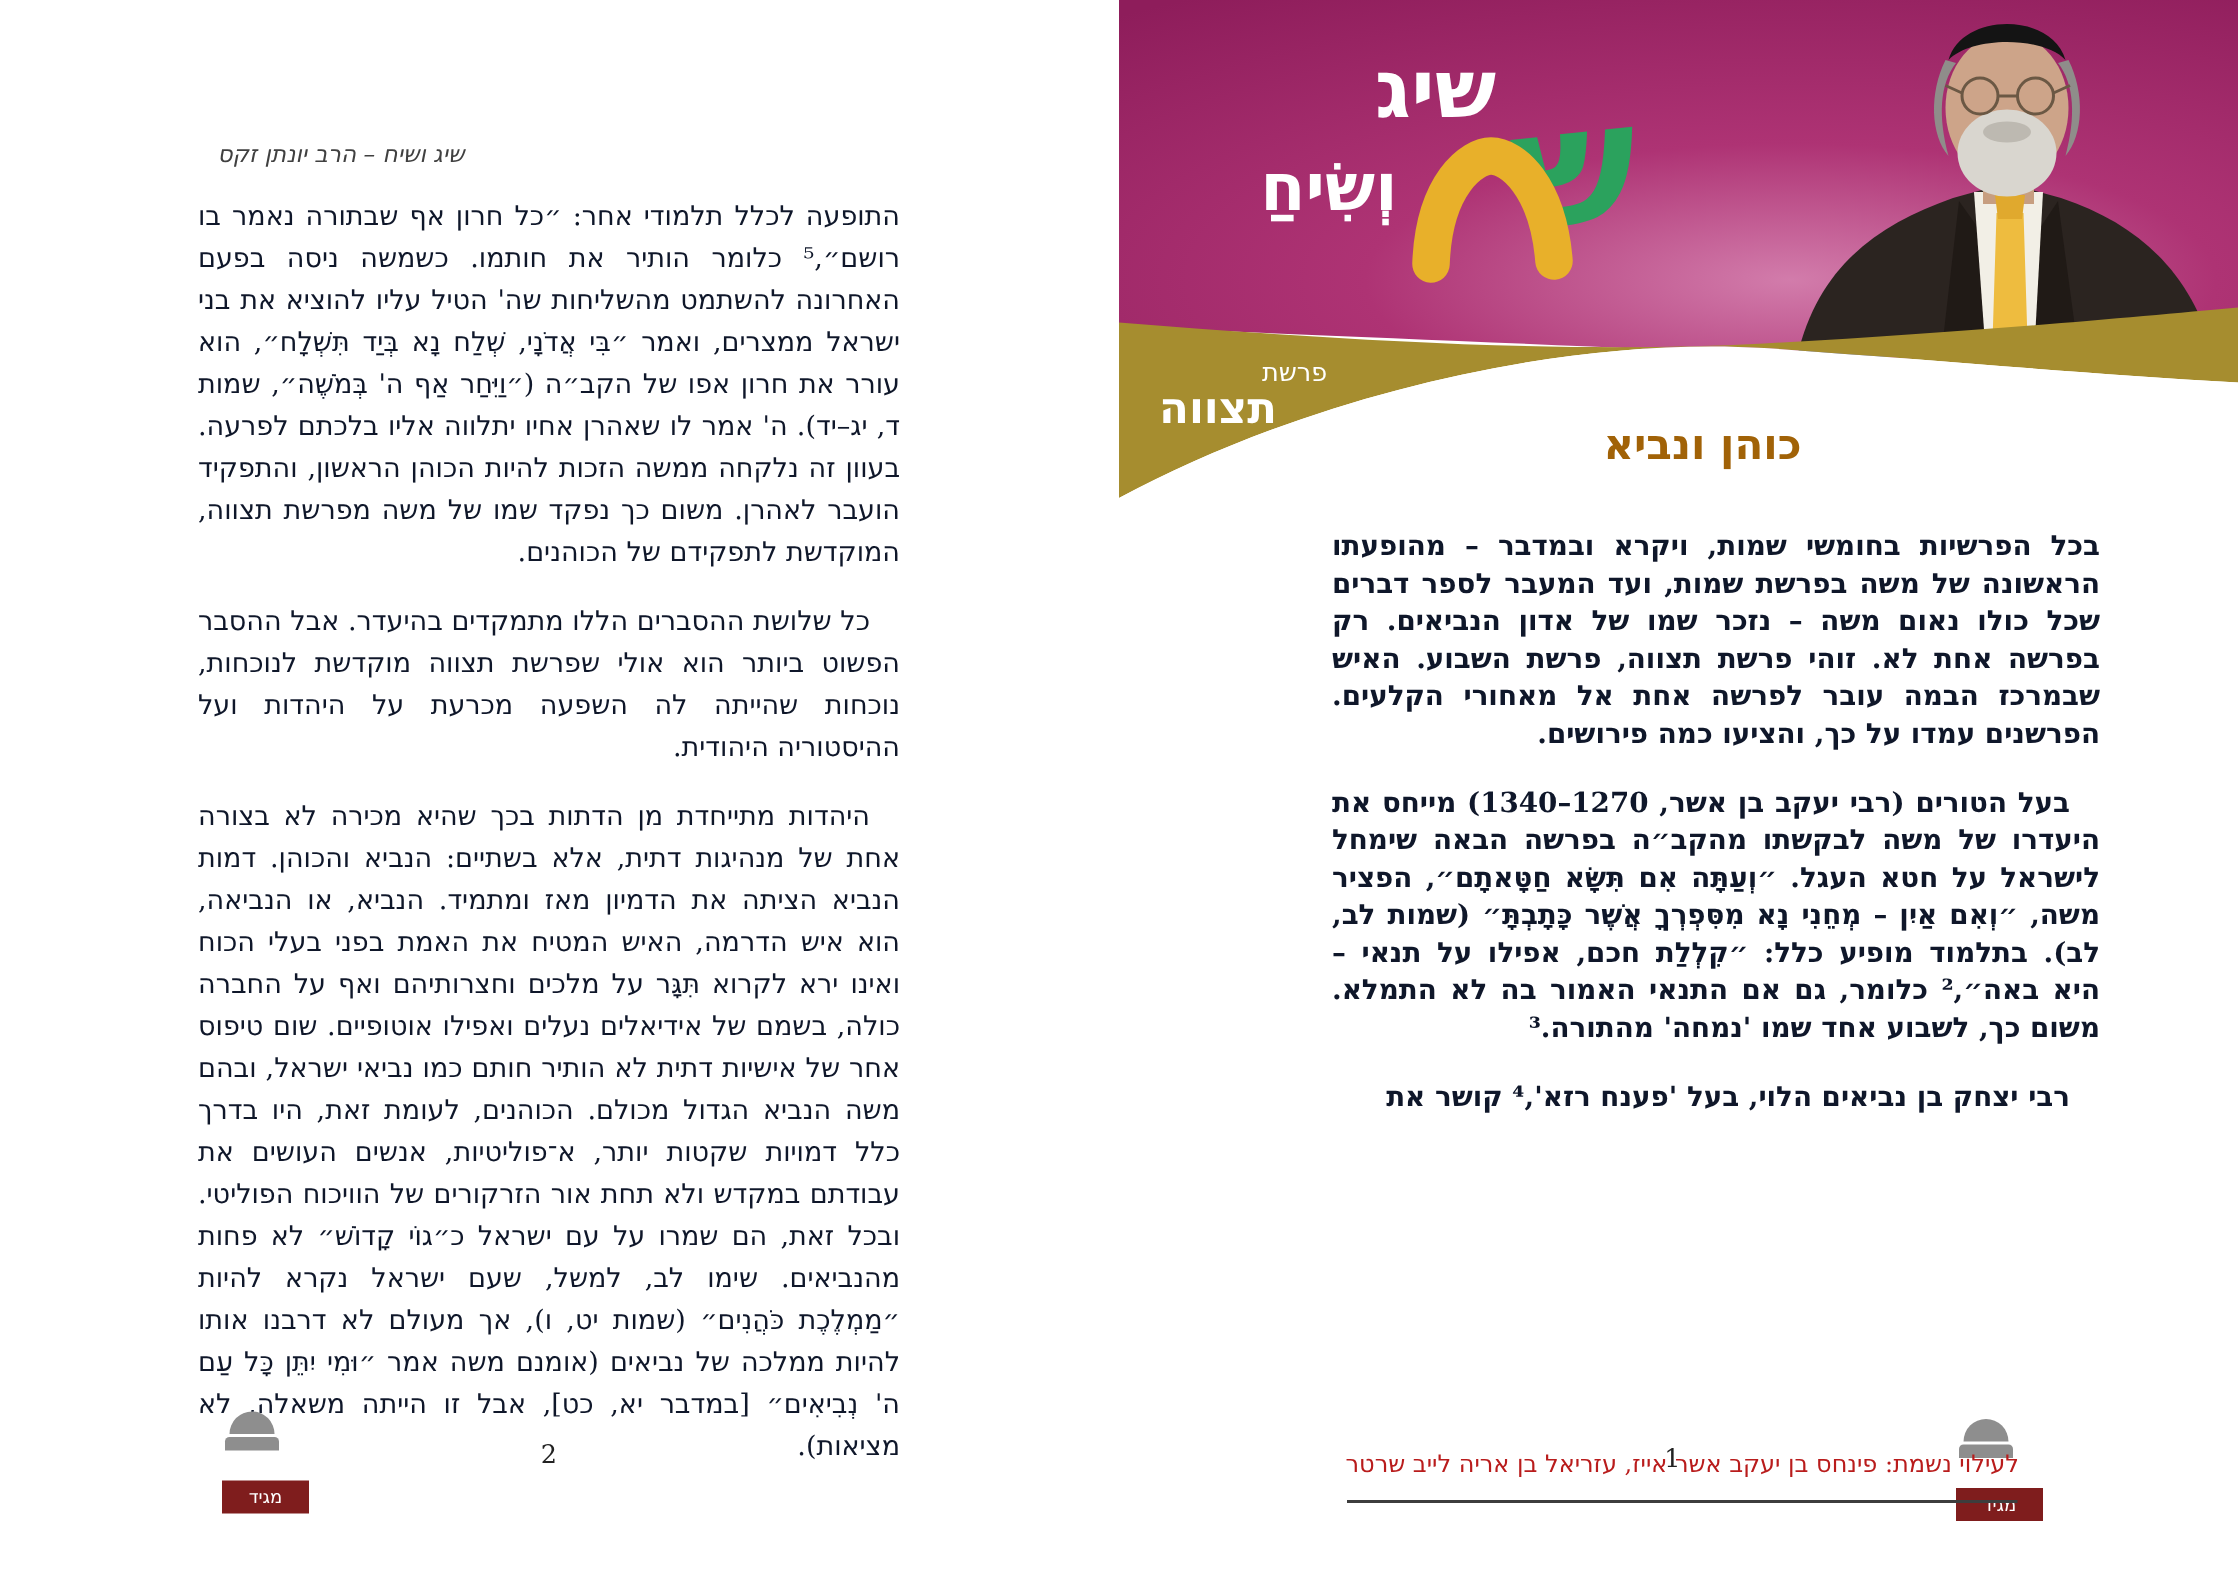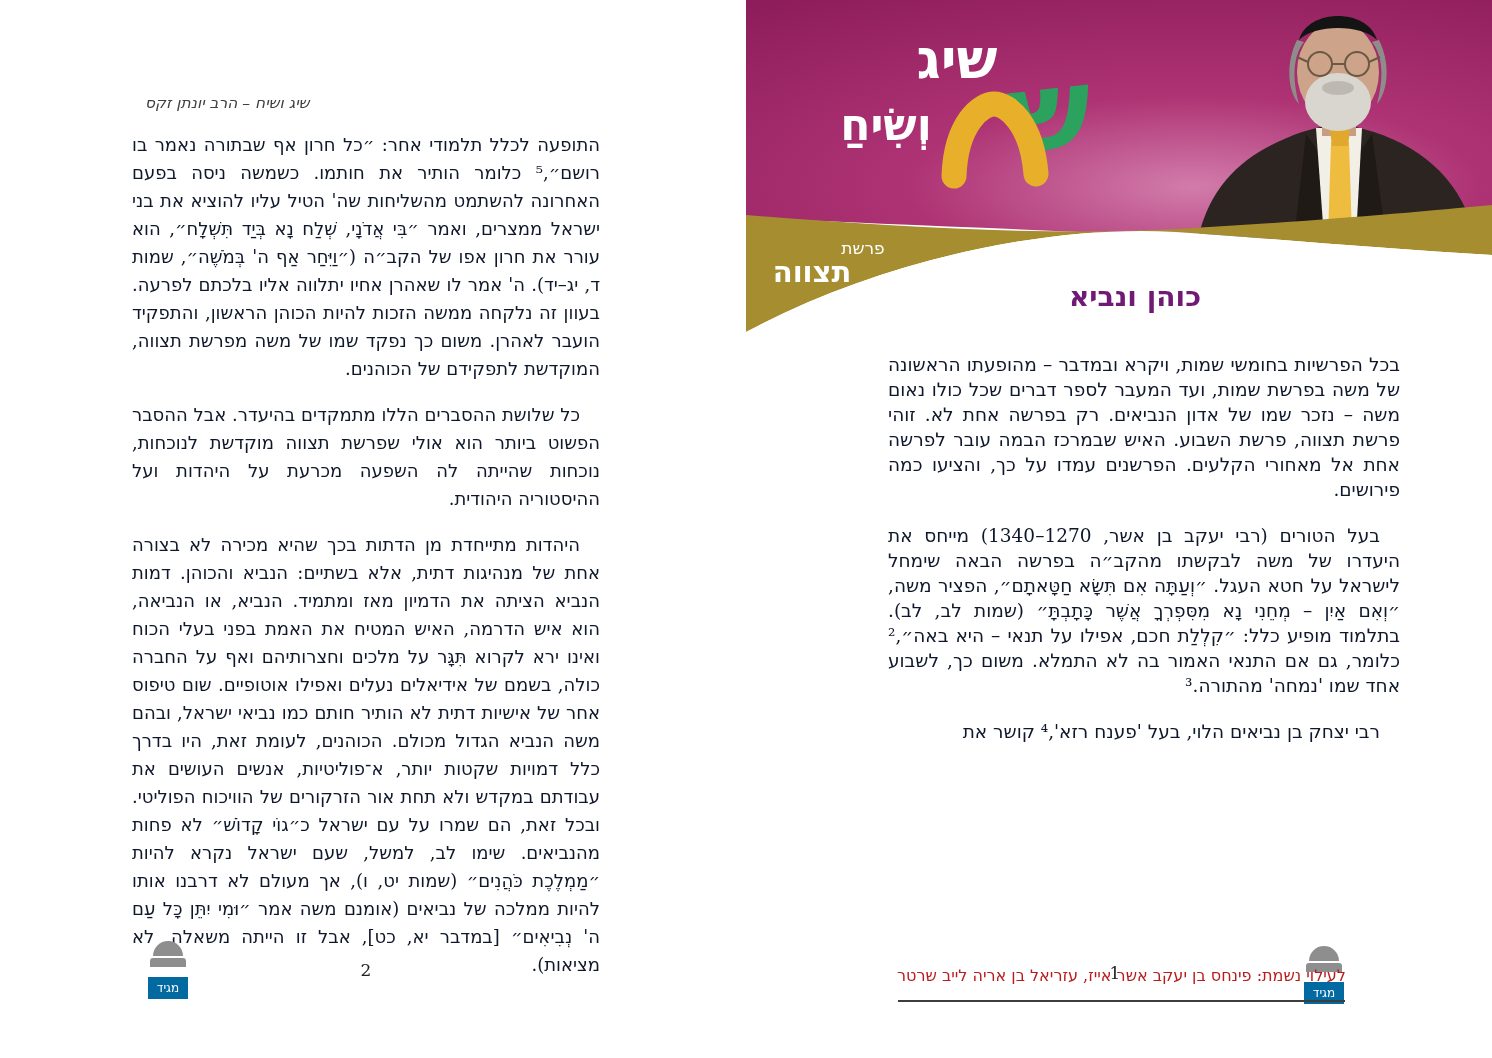--- a/index.html
+++ b/index.html
@@ -3,32 +3,32 @@
 <meta charset="utf-8">
 <style>
   html,body{margin:0;padding:0;background:#ffffff;}
   #canvas{position:relative;width:1492px;height:1058px;background:#ffffff;overflow:hidden;
           font-family:"DejaVu Serif","DejaVu Sans",serif;color:#1d1d1d;}
   .abs{position:absolute;}
   .body-col{direction:rtl;text-align:justify;color:#0f172a;}
   .body-col p{margin:0 0 18px 0;}
   .body-col p.ind{text-indent:20px;}
   #left-body{left:132px;top:131px;width:468px;font-size:18px;line-height:28px;}
-  #right-body{left:888px;top:352px;width:512px;font-size:18.5px;line-height:25px;}
+  #right-body{left:888px;top:352px;width:512px;font-size:18.5px;line-height:25px;font-weight:bold;}
   #right-body p{margin:0 0 21px 0;}
   #running-header{left:145px;top:94px;font-size:15.5px;font-style:italic;direction:rtl;color:#404040;}
   #article-title{left:880px;top:280px;width:510px;margin:0;text-align:center;
-                 font-size:28px;font-weight:bold;direction:rtl;color:#701a75;}
+                 font-size:28px;font-weight:bold;direction:rtl;color:#a16207;}
   .pagenum{font-size:17px;text-align:center;color:#222;}
   #page-num-left{left:336px;top:960px;width:60px;}
   #page-num-right{left:1085px;top:963px;width:60px;}
   .maggid{position:absolute;width:40px;text-align:center;}
   .maggid .dome{width:30px;height:15px;margin:0 auto;background:#8e8e8e;border-radius:15px 15px 0 0;}
   .maggid .band{width:36px;height:9px;margin:2px auto 0;background:#8e8e8e;border-radius:3px 3px 0 0;}
-  .maggid .base{width:40px;height:22px;margin:10px auto 0;background:#0369a1;color:#fff;
+  .maggid .base{width:58px;height:22px;margin:20px auto 0;background:#7f1d1d;color:#fff;
                 font-size:12px;line-height:22px;font-family:"DejaVu Sans",sans-serif;}
   #maggid-left{left:148px;top:941px;}
   #maggid-right{left:1304px;top:946px;}
   #footer-rule{left:898px;top:1000px;width:447px;height:2px;background:#3d3d3d;}
   #dedication{left:858px;top:966px;width:527px;text-align:center;font-size:16px;
               direction:rtl;color:#b91c1c;}
   #header-banner{left:746px;top:0;}
   svg text{font-family:"DejaVu Sans",sans-serif;}
 </style>
 </head>

